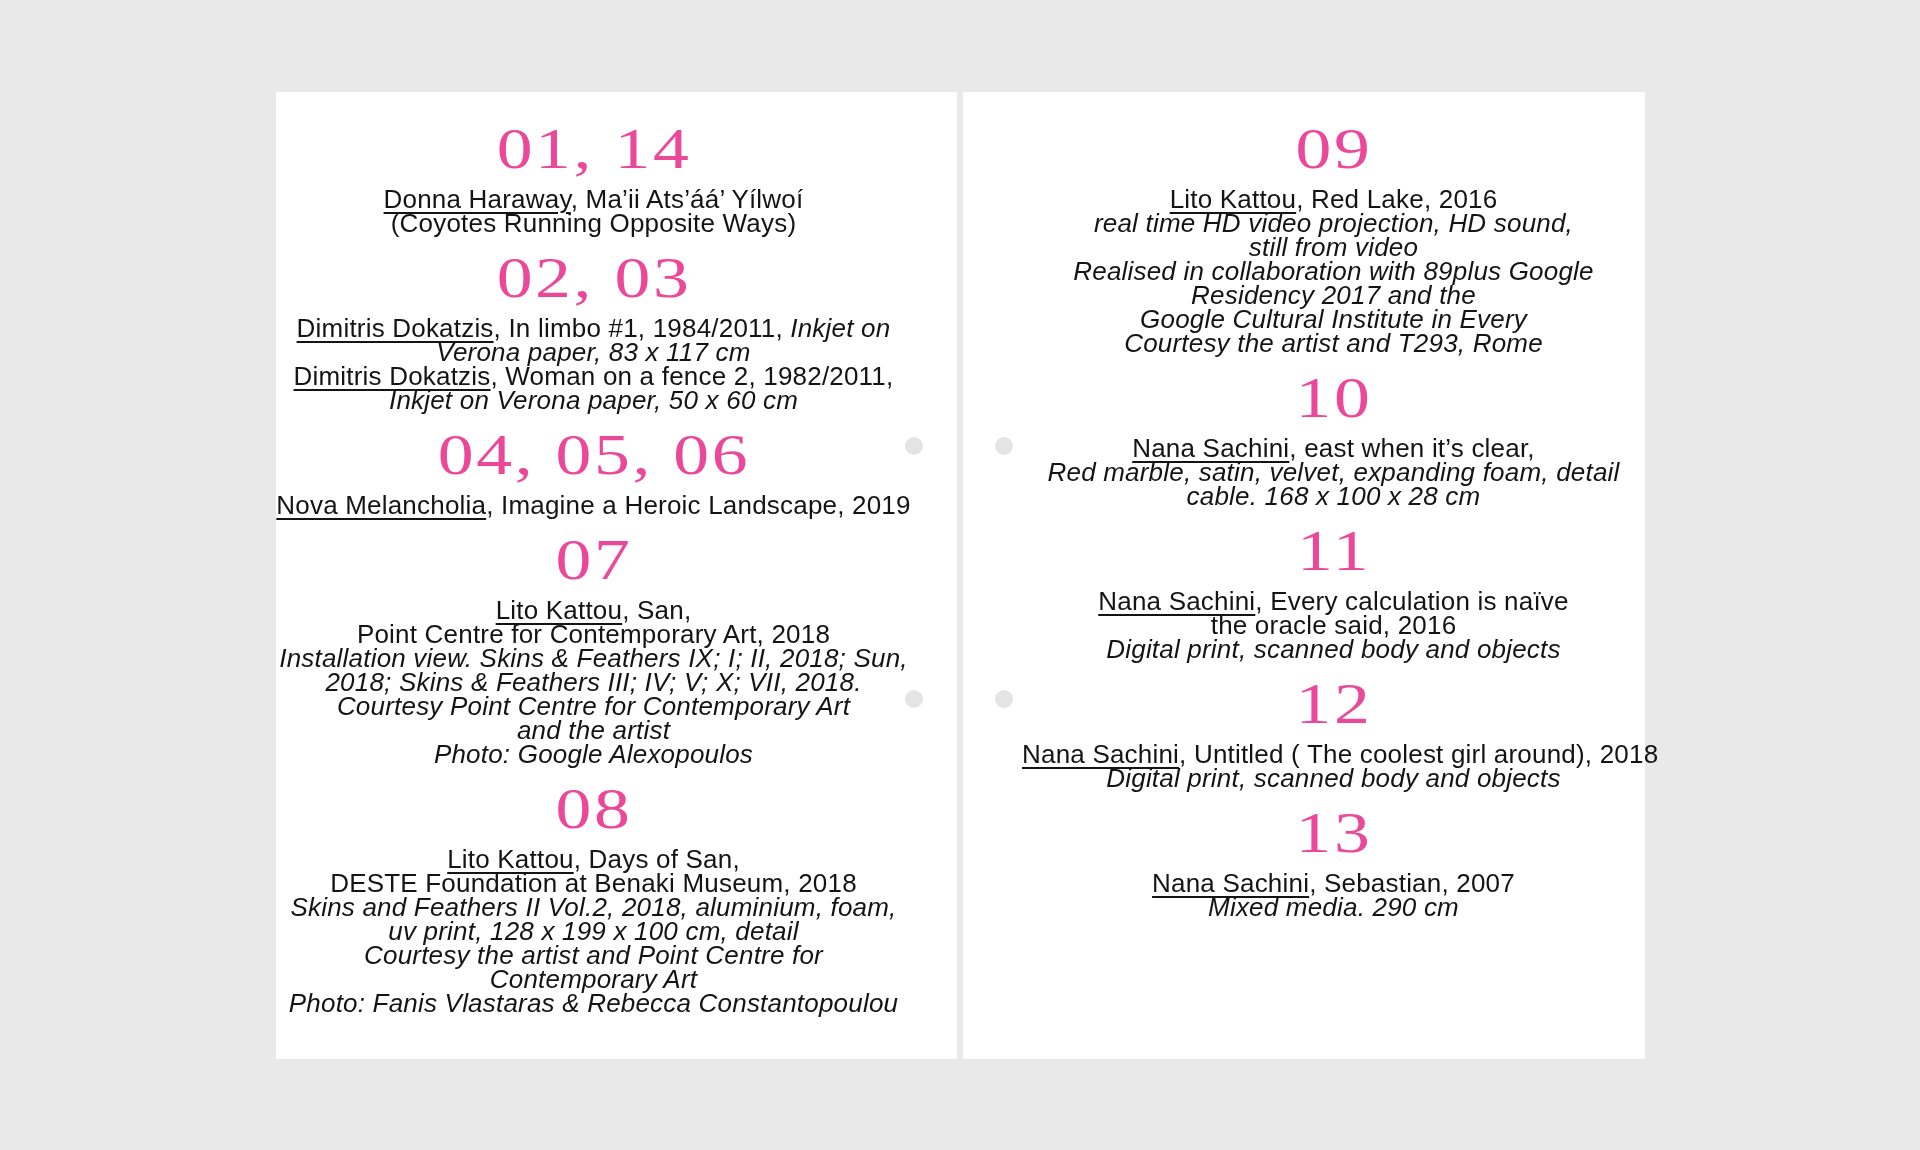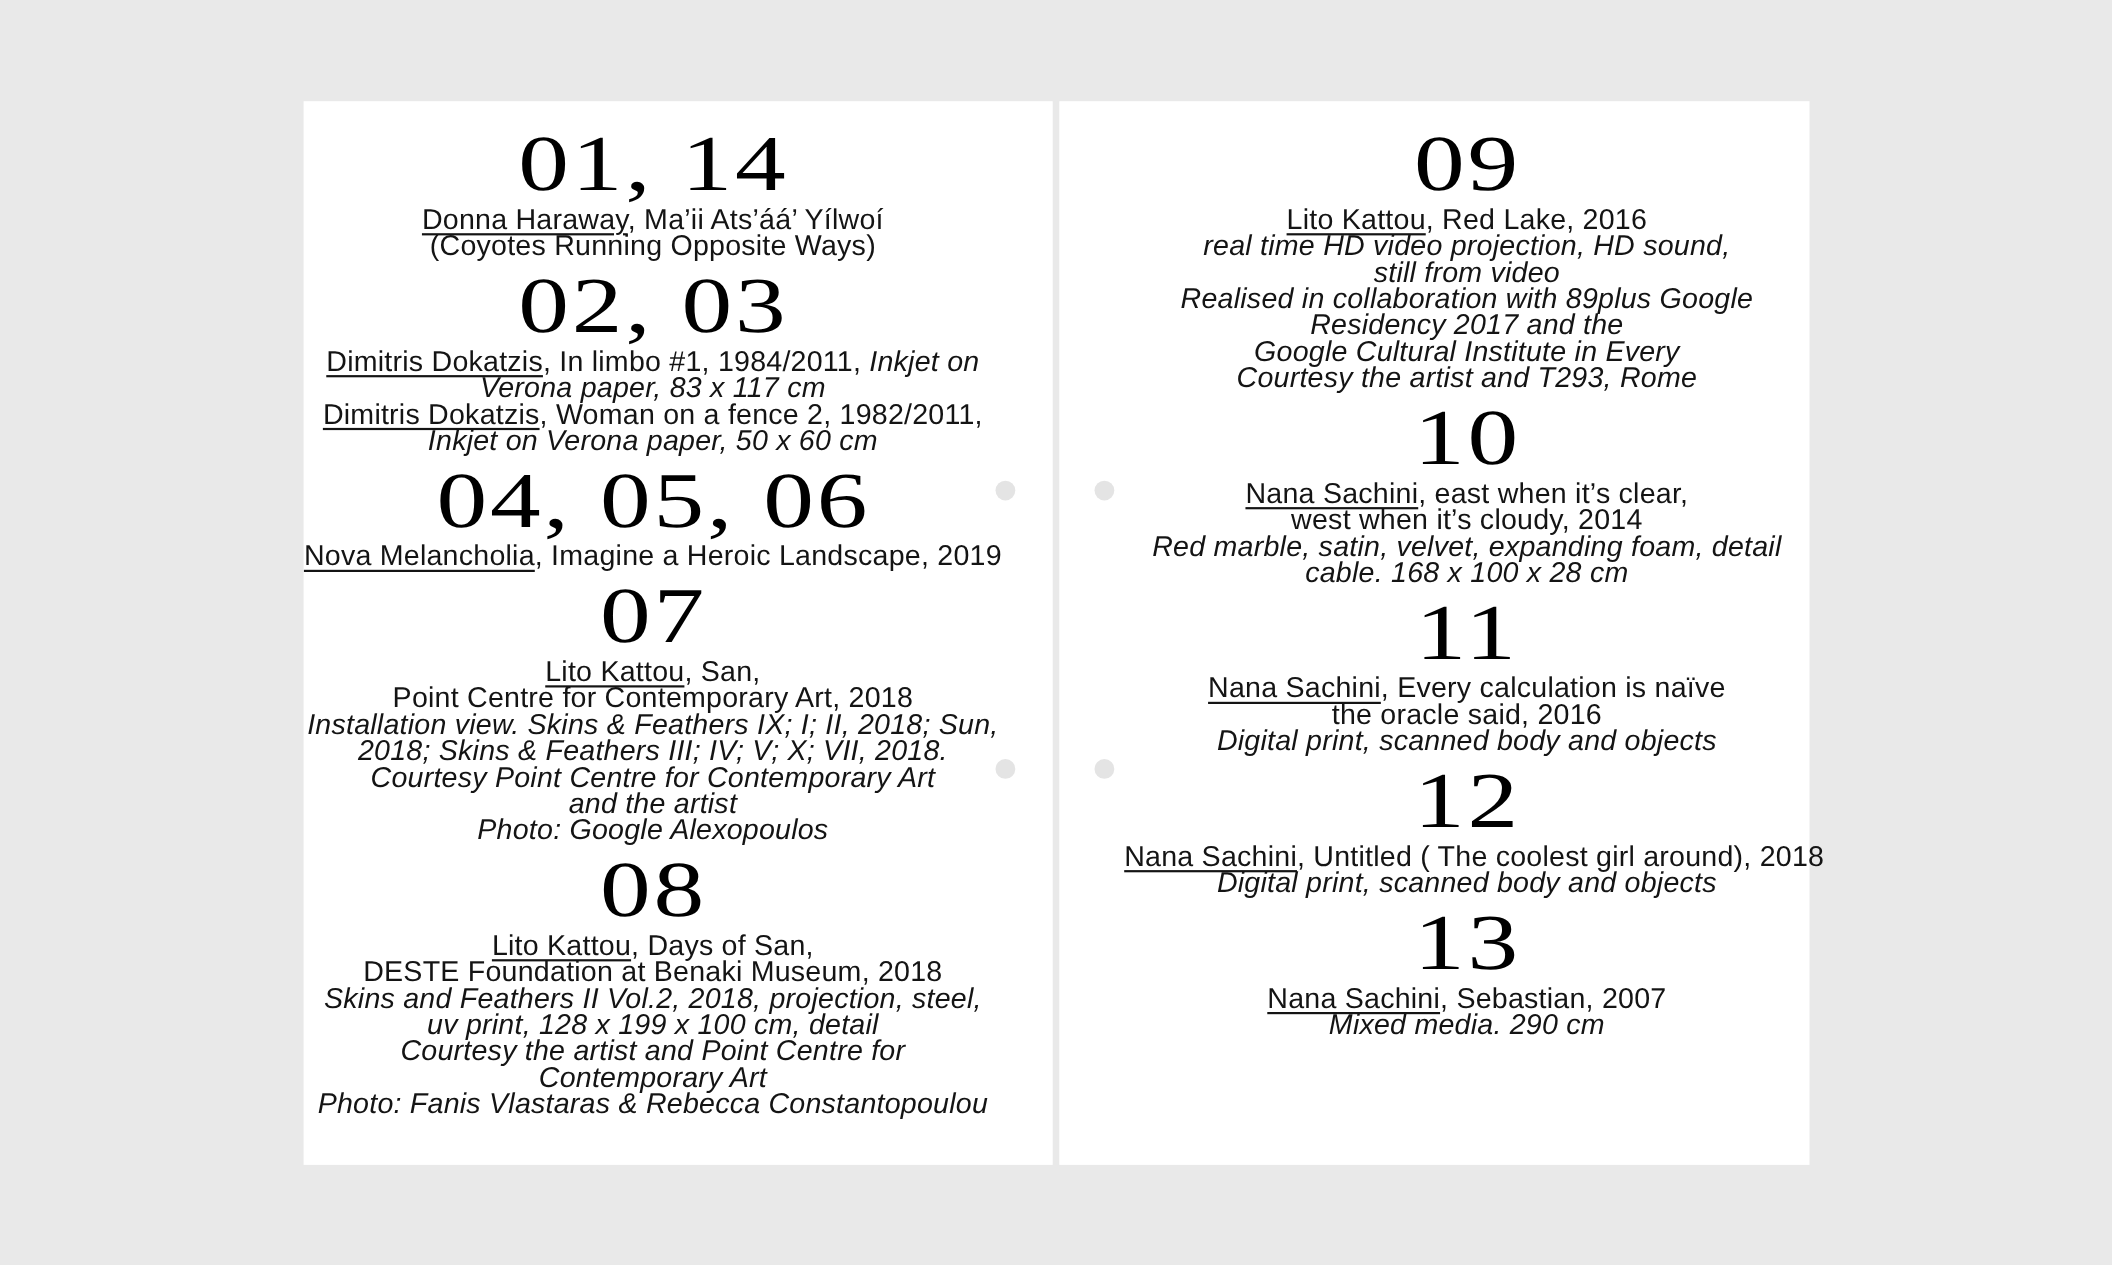--- a/index.html
+++ b/index.html
@@ -25,23 +25,23 @@
   .content{
     box-sizing:border-box;
     padding-top:24px;
     text-align:center;
   }
   .page-left .content{padding-right:46px;}
   .page-right .content{padding-left:59px;}
   .entry{margin-bottom:4px;}
   .num{
     font-family:"Liberation Serif", serif;
-    font-size:72px;
+    font-size:56px;
     line-height:66px;
-    color:#000000;
+    color:#ec4899;
     margin:10px 0 5px 0;
     white-space:nowrap;
   }
   .entry:first-child .num{margin-top:0;}
   .num-inner{
     display:inline-block;
     transform:scaleX(1.28);
     transform-origin:center;
     letter-spacing:2px;
   }
@@ -96,21 +96,21 @@
           <div class="line"><span class="seg-i">Installation view. Skins &amp; Feathers IX; I; II, 2018; Sun,</span></div>
           <div class="line"><span class="seg-i">2018; Skins &amp; Feathers III; IV; V; X; VII, 2018.</span></div>
           <div class="line"><span class="seg-i">Courtesy Point Centre for Contemporary Art</span></div>
           <div class="line"><span class="seg-i">and the artist</span></div>
           <div class="line"><span class="seg-i">Photo: Google Alexopoulos</span></div>
         </div>
         <div class="entry">
           <div class="num"><span class="num-inner">08</span></div>
           <div class="line"><span class="seg-u">Lito Kattou</span><span>, Days of San,</span></div>
           <div class="line"><span>DESTE Foundation at Benaki Museum, 2018</span></div>
-          <div class="line"><span class="seg-i">Skins and Feathers II Vol.2, 2018, projection, steel,</span></div>
+          <div class="line"><span class="seg-i">Skins and Feathers II Vol.2, 2018, aluminium, foam,</span></div>
           <div class="line"><span class="seg-i">uv print, 128 x 199 x 100 cm, detail</span></div>
           <div class="line"><span class="seg-i">Courtesy the artist and Point Centre for</span></div>
           <div class="line"><span class="seg-i">Contemporary Art</span></div>
           <div class="line"><span class="seg-i">Photo: Fanis Vlastaras &amp; Rebecca Constantopoulou</span></div>
         </div>
       </div>
   </div>
 
   <div class="page page-right">
     <div class="content">
@@ -120,21 +120,20 @@
           <div class="line"><span class="seg-i">real time HD video projection, HD sound,</span></div>
           <div class="line"><span class="seg-i">still from video</span></div>
           <div class="line"><span class="seg-i">Realised in collaboration with 89plus Google</span></div>
           <div class="line"><span class="seg-i">Residency 2017 and the</span></div>
           <div class="line"><span class="seg-i">Google Cultural Institute in Every</span></div>
           <div class="line"><span class="seg-i">Courtesy the artist and T293, Rome</span></div>
         </div>
         <div class="entry">
           <div class="num"><span class="num-inner">10</span></div>
           <div class="line"><span class="seg-u">Nana Sachini</span><span>, east when it’s clear,</span></div>
-          <div class="line"><span>west when it’s cloudy, 2014</span></div>
           <div class="line"><span class="seg-i">Red marble, satin, velvet, expanding foam, detail</span></div>
           <div class="line"><span class="seg-i">cable. 168 x 100 x 28 cm</span></div>
         </div>
         <div class="entry">
           <div class="num"><span class="num-inner">11</span></div>
           <div class="line"><span class="seg-u">Nana Sachini</span><span>, Every calculation is naïve</span></div>
           <div class="line"><span>the oracle said, 2016</span></div>
           <div class="line"><span class="seg-i">Digital print, scanned body and objects</span></div>
         </div>
         <div class="entry">

